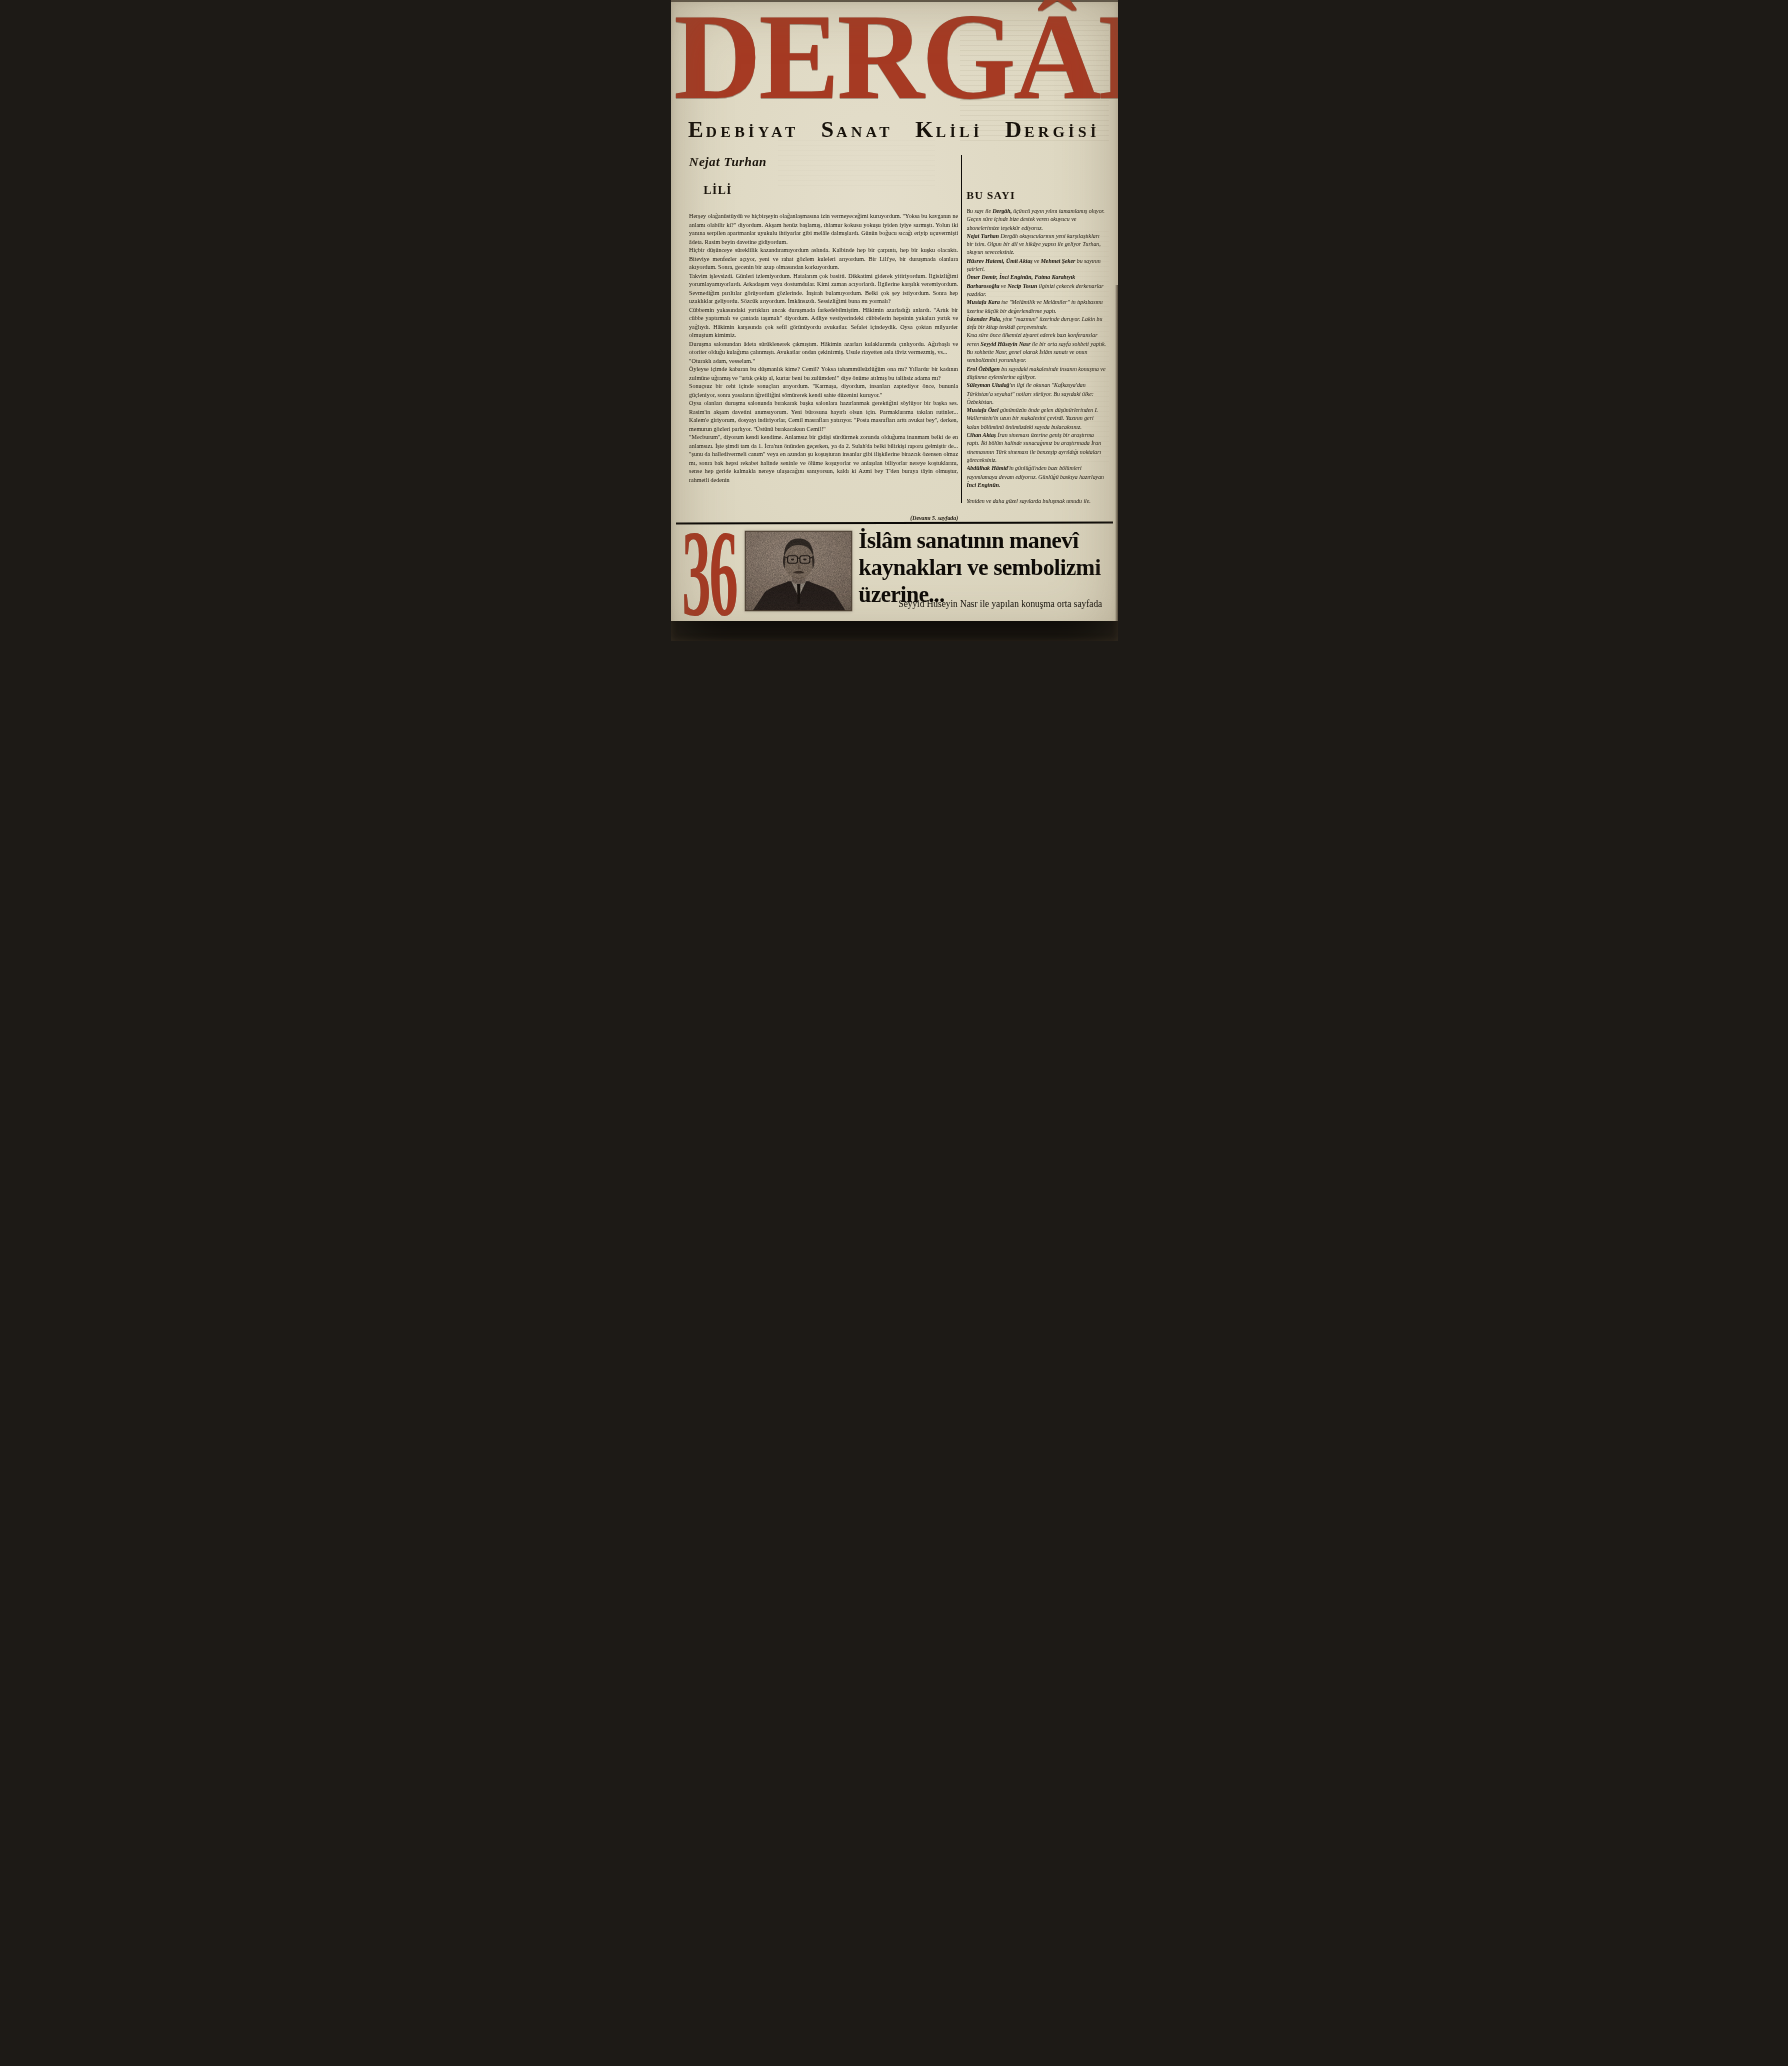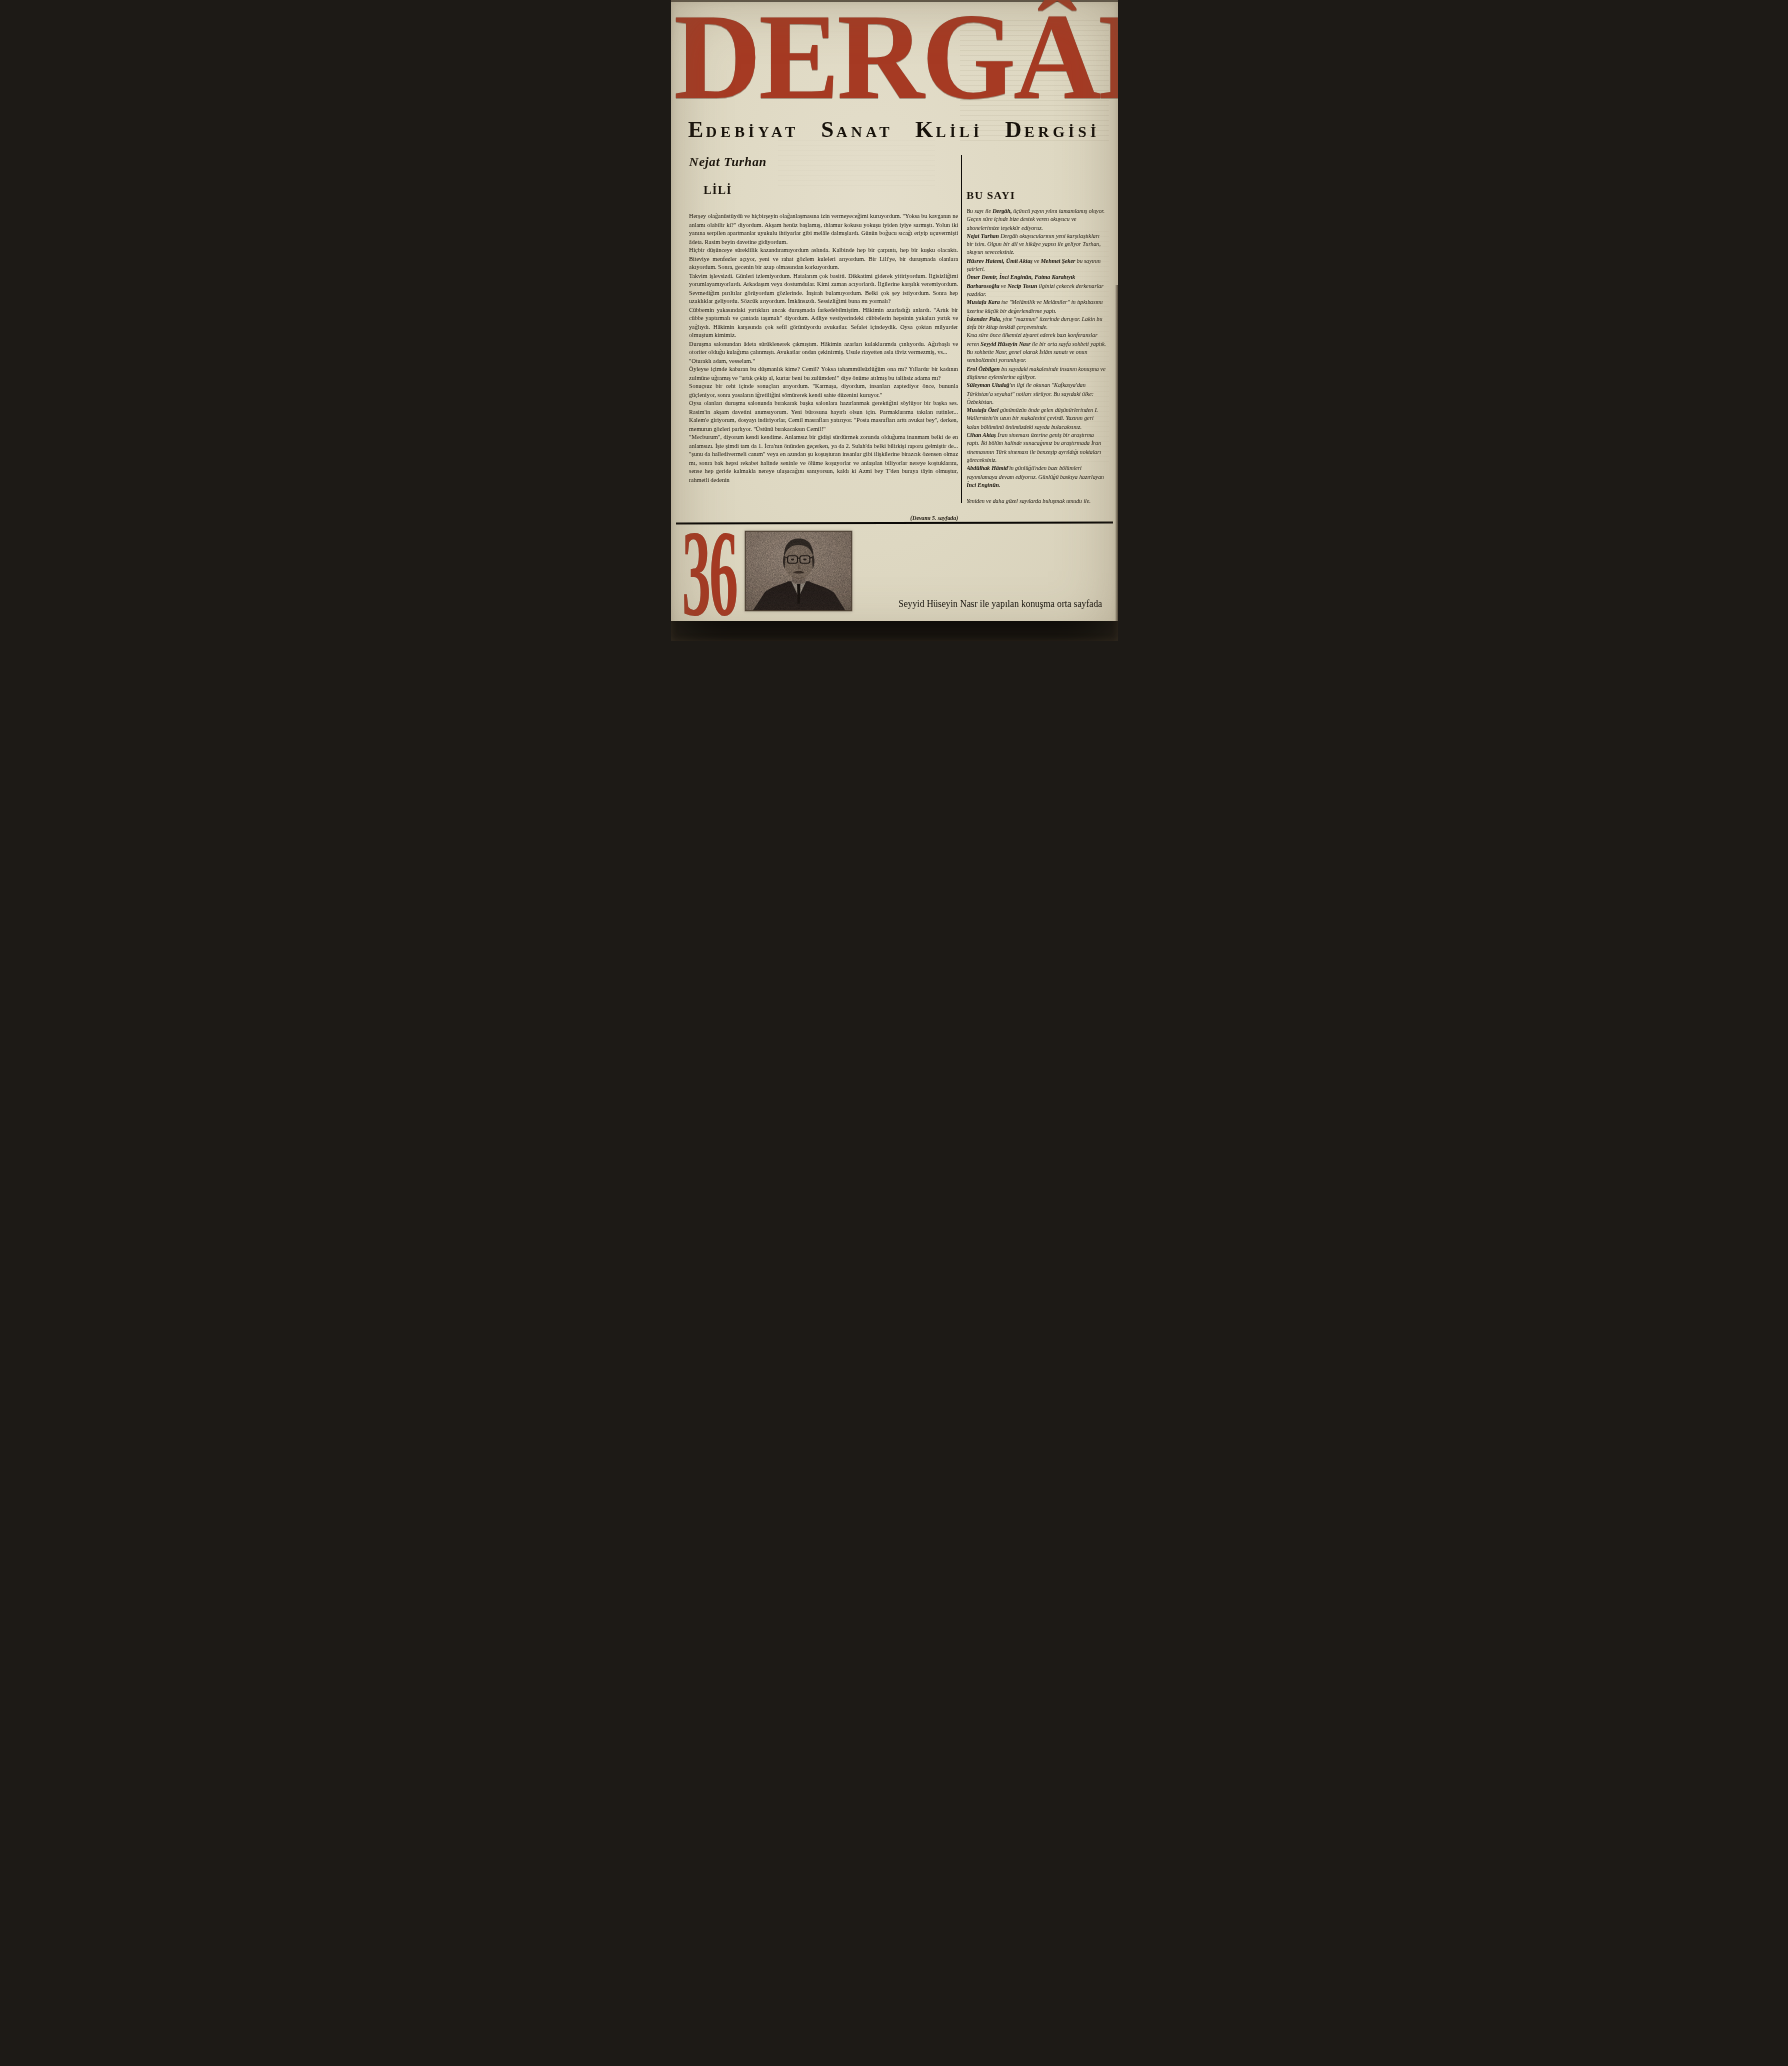--- a/index.html
+++ b/index.html
@@ -233,18 +233,23 @@
 
       <path d="M116,100 C124,96 136,96 144,100 C138,104 122,104 116,100 Z" fill="#43382f"></path>
       <path d="M112,108 C122,116 138,116 148,108 C142,118 118,118 112,108 Z" fill="rgba(60,48,38,0.45)"></path>
 
       <rect x="0" y="0" width="259" height="194" fill="#b0826a" opacity="0.10"></rect>
       <rect x="0" y="0" width="259" height="194" filter="url(#grain)" opacity="0.5"></rect>
       <rect x="1" y="1" width="257" height="192" fill="none" stroke="#4e4234" stroke-width="2"></rect>
     </svg>
   </div>
 
+  <div class="headline">
+    <div>İslâm sanatının manevî</div>
+    <div>kaynakları ve sembolizmi</div>
+    <div>üzerine...</div>
+  </div>
   <div class="subheadline">Seyyid Hüseyin Nasr ile yapılan konuşma orta sayfada</div>
 
   <div class="band-bottom"></div>
 
 </div>
 
 
 </body></html>

